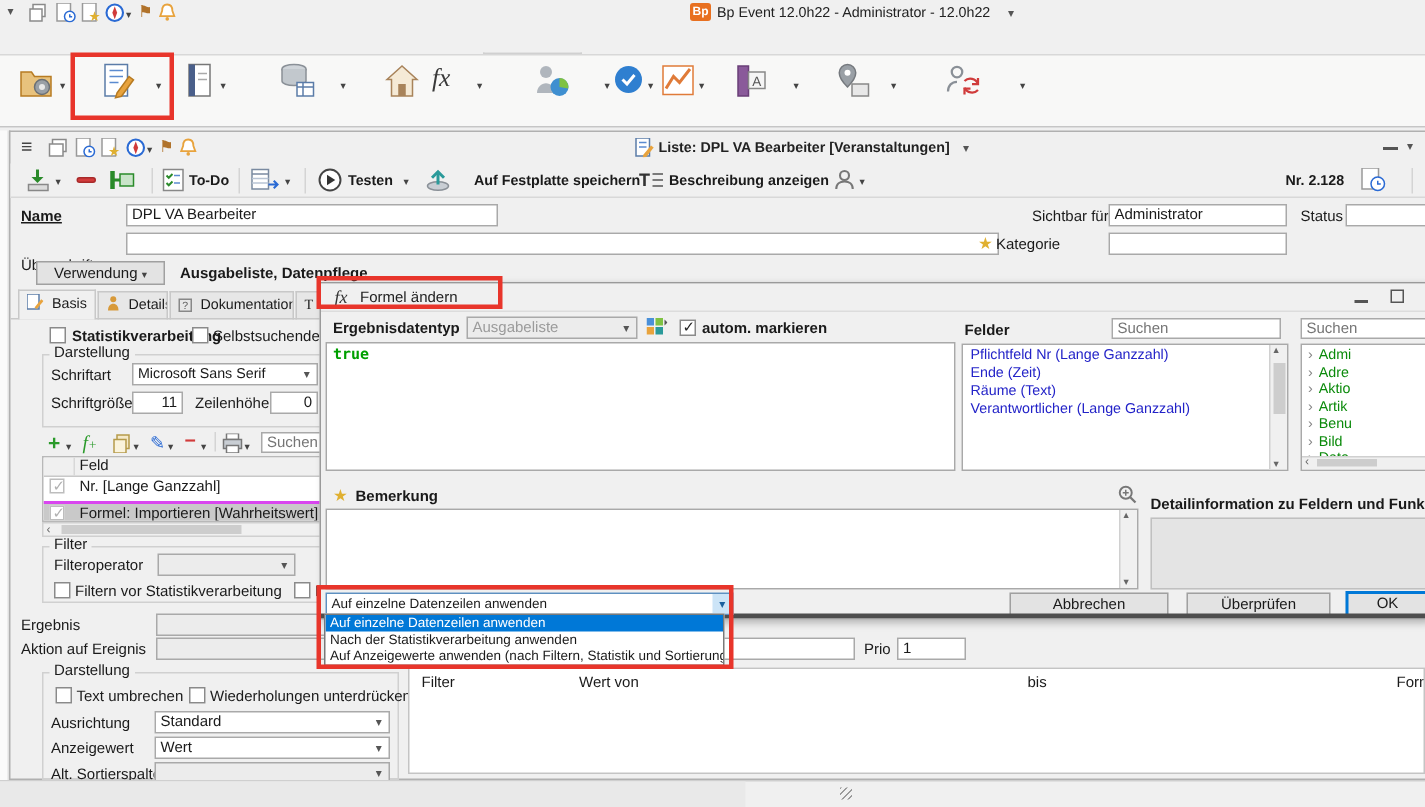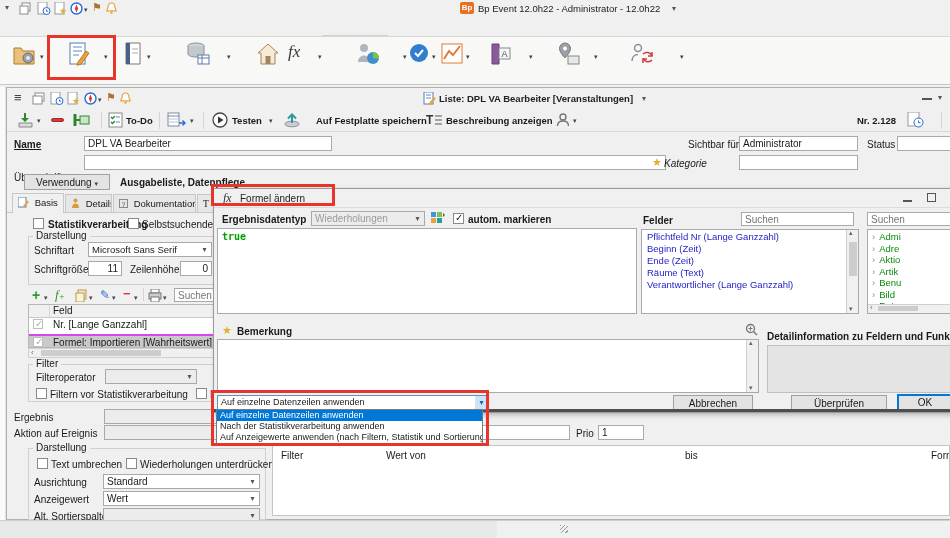--- a/index.html
+++ b/index.html
@@ -372,21 +372,21 @@
 
 <span class="a nw" style="left:14px;top:139px;font-weight:bold;text-decoration:underline;">Name</span>
 <input class="tin" style="left: 84px; top: 136px; width: 248px;" value="DPL VA Bearbeiter">
 <span class="a nw" style="left:688px;top:139px;">Sichtbar für</span>
 <input class="tin" style="left: 739px; top: 136px; width: 119px;" value="Administrator">
 <span class="a nw" style="left:867px;top:139px;">Status</span>
 <input class="tin" style="left: 897px; top: 136px; width: 56px;">
 <span class="a nw" style="left:14px;top:172px;">Überschrift</span>
 <input class="tin" style="left: 84px; top: 155px; width: 582px;">
 <span class="a" style="left:652px;top:156px;font-size:11px;color:#e0b030;">★</span>
-<span class="a nw" style="left:664px;top:158px;font-style:italic;">Kategorie</span>
+<span class="a nw" style="left:664px;top:158px;">Kategorie</span>
 <input class="tin" style="left: 739px; top: 155px; width: 119px;">
 <div class="btn" style="left:24px;top:174px;width:86px;height:16px;">
   <span>Verwendung</span>
   <span style="font-size:7px;color:#444;"> ▾</span>
 </div>
 <span class="a nw" style="left:120px;top:177px;font-weight:bold;">Ausgabeliste, Datenpflege</span>
 
 <div class="tab active" style="left:12px;top:193px;width:52px;">
   <span style="display:inline-block;vertical-align:-2px;margin-right:3px;"><svg width="11" height="11">
           <rect x="0" y="0" width="8" height="10" fill="#fff" stroke="#5b7ca8"></rect>
@@ -531,21 +531,21 @@
 
   <div style="position:absolute;left:0;top:0;width:739px;height:19px;background:#f0f0f0;border-bottom:1px solid #dcdcdc;">
     <span style="position:absolute;left:9px;top:2px;font-family:'Liberation Serif',serif;font-style:italic;font-size:12px;color:#333;">fx</span>
     <span style="position:absolute;left:26px;top:4px;font-size:10px;color:#222;white-space:nowrap;">Formel ändern</span>
     <span style="position:absolute;left:689px;top:11px;width:9px;height:2px;background:#555;"></span>
     <span style="position:absolute;left:713px;top:4px;width:9px;height:9px;border:1.5px solid #555;"></span>
   </div>
 
   <span style="position:absolute;left:8px;top:25px;font-weight:bold;white-space:nowrap;">Ergebnisdatentyp</span>
   <div class="combo dis" style="left:97px;top:22px;width:114px;">
-    <span>Wiederholungen</span>
+    <span>Ausgabeliste</span>
     <span class="arr">▾</span>
   </div>
   <span style="position:absolute;left:217px;top:22px;">
         <svg width="14" height="14">
           <rect x="0" y="1" width="5" height="5" fill="#4a90d9"></rect>
           <rect x="6" y="1" width="5" height="5" fill="#7fc243"></rect>
           <rect x="0" y="7" width="5" height="5" fill="#e8a33d"></rect>
           <rect x="6" y="7" width="5" height="5" fill="#2a9a9a"></rect>
           <path d="M12 2l2 2-2 2z" fill="#555"></path>
         </svg>
@@ -555,21 +555,20 @@
 
   <div style="position:absolute;left:3px;top:39px;width:420px;height:86px;background:#fff;border:1px solid #a9a9a9;padding:2px 4px;">
     <span style="font-family:'DejaVu Sans Mono',monospace;font-size:10px;font-weight:bold;color:#00a000;">true</span>
   </div>
 
   <span style="position:absolute;left:429px;top:26px;font-weight:bold;">Felder</span>
   <input class="tin" style="left: 527px; top: 23px; width: 113px; height: 14px; color: rgb(153, 153, 153);" placeholder="Suchen">
   <div style="position:absolute;left:427px;top:40px;width:218px;height:85px;background:#fff;border:1px solid #a9a9a9;overflow:hidden;">
     <ul style="margin:1px 0 0 0;">
       <li class="fitem">Pflichtfeld Nr (Lange Ganzzahl)</li>
-      <li class="fitem">Beginn (Zeit)</li>
       <li class="fitem">Ende (Zeit)</li>
       <li class="fitem">Räume (Text)</li>
       <li class="fitem">Verantwortlicher (Lange Ganzzahl)</li>
 
     </ul>
     <div style="position:absolute;right:0;top:0;bottom:0;width:12px;background:#f0f0f0;border-left:1px solid #d0d0d0;">
       <span style="position:absolute;left:2px;top:-1px;font-size:7px;color:#666;">▴</span>
       <span style="position:absolute;left:2px;top:12px;width:8px;height:34px;background:#cdcdcd;"></span>
       <span style="position:absolute;left:2px;bottom:0px;font-size:7px;color:#666;">▾</span>
     </div>
@@ -605,21 +604,21 @@
   <div style="position:absolute;left:3px;top:150px;width:542px;height:54px;background:#fff;border:1px solid #a9a9a9;">
     <div style="position:absolute;right:0;top:0;bottom:0;width:12px;background:#f0f0f0;border-left:1px solid #d0d0d0;">
       <span style="position:absolute;left:2px;top:-1px;font-size:7px;color:#666;">▴</span>
       <span style="position:absolute;left:2px;bottom:0px;font-size:7px;color:#666;">▾</span>
     </div>
   </div>
 
   <span style="position:absolute;left:553px;top:142px;font-weight:bold;white-space:nowrap;">Detailinformation zu Feldern und Funktionen</span>
   <div style="position:absolute;left:553px;top:156px;width:184px;height:48px;background:#e4e4e4;border:1px solid #c0c0c0;"></div>
 
-  <div class="btn" style="left:459px;top:206px;width:80px;height:16px;">Abbrechen</div>
+  <div class="btn" style="left:459px;top:206px;width:106px;height:16px;">Abbrechen</div>
   <div class="btn" style="left:577px;top:206px;width:96px;height:16px;">Überprüfen</div>
   <div class="btn" style="left:683px;top:205px;width:56px;height:18px;border:2px solid #0078d7;line-height:14px;">OK</div>
 
   <div style="position:absolute;left:0;bottom:0;width:739px;height:3px;background:#4e4e4e;"></div>
 
   <div class="combo" style="left:3px;top:206px;width:272px;border:1px solid #5e90c0;font-size:9px;line-height:12px;">
     <span>Auf einzelne Datenzeilen anwenden</span>
     <span class="arr" style="background:#cce4f7;color:#1a5f9e;">▾</span>
   </div>
 </div>

